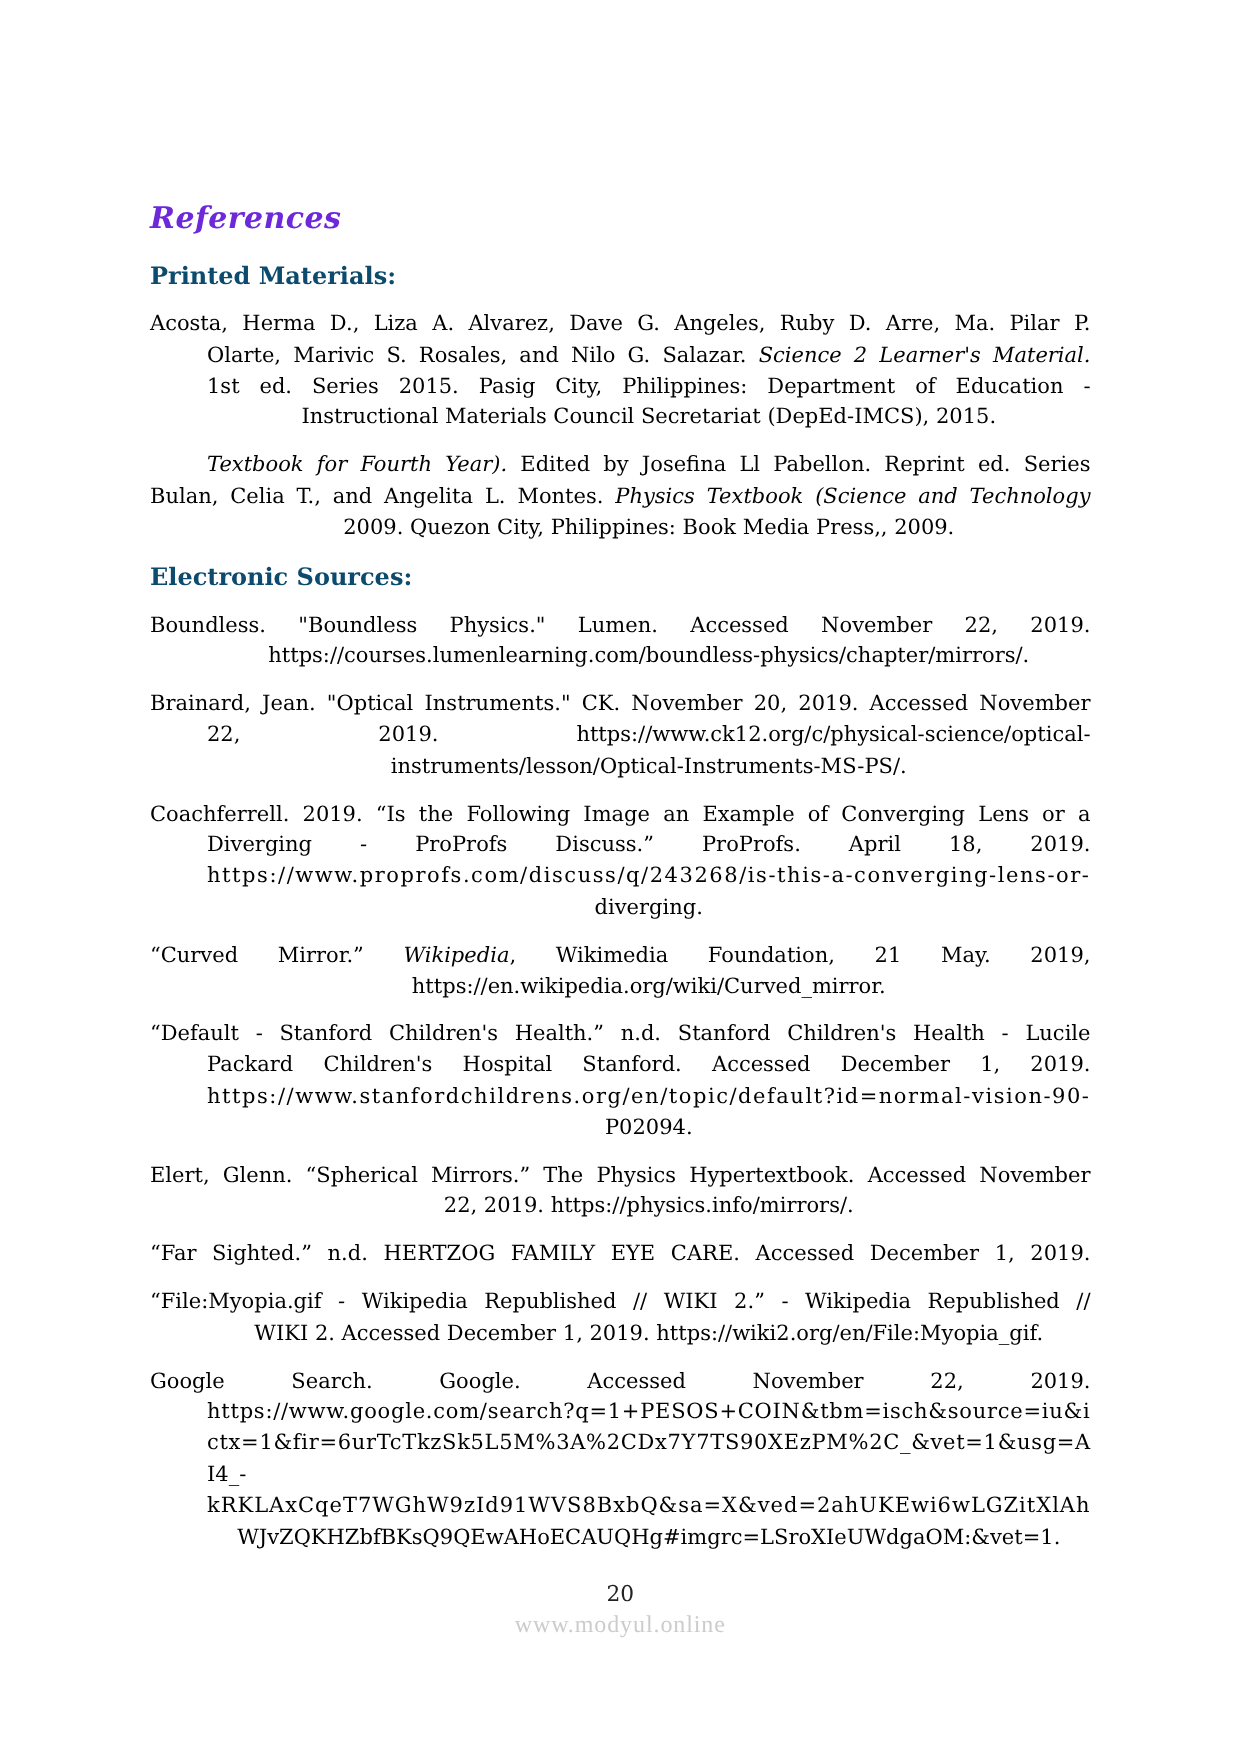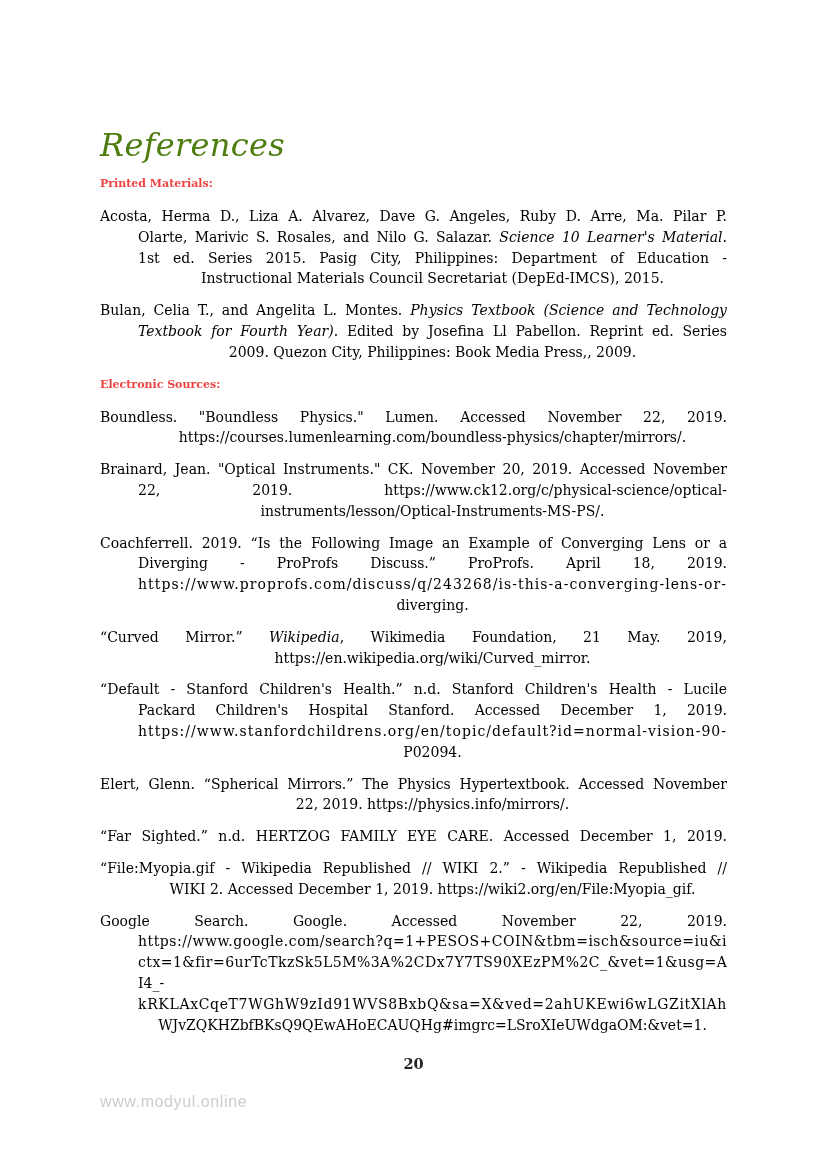--- a/index.html
+++ b/index.html
@@ -7,33 +7,33 @@
     width: 826px; height: 1169px;
     background: #ffffff;
     font-family: "DejaVu Serif", serif;
     position: relative;
     overflow: hidden;
   }
   .content {
     padding: 133px 99px 0 100px;
   }
   .doc-title {
-    font-size: 32px;
-    font-weight: normal;
+    font-size: 20px;
+    font-weight: bold;
     font-style: italic;
     line-height: 25px;
-    color: #4d7c0f;
+    color: #6d28d9;
     margin: 0 0 18px 0;
     letter-spacing: 0.3px;
   }
   .sec-heading {
-    font-size: 11px;
+    font-size: 16px;
     font-weight: bold;
     line-height: 15px;
-    color: #ef4444;
+    color: #0c4a6e;
     margin: 14px 0 15px 0;
   }
   .entry {
     font-size: 14px;
     line-height: 20.8px;
     color: #000000;
     margin: 0 0 11px 0;
   }
   .ref-line { text-align: center; }
   .ref-line.cont { padding-left: 38px; }
@@ -41,48 +41,47 @@
     text-align: justify;
     text-align-last: justify;
   }
   .it { font-style: italic; }
   .page-number {
     text-align: center;
     font-size: 14.5px;
     line-height: 15px;
     color: #222222;
     margin-top: 21px;
-    font-weight: bold;
   }
   .watermark {
-    text-align: left;
-    font-family: Liberation Sans, sans-serif;
+    text-align: center;
+    font-family: Liberation Serif, serif;
     font-size: 16px;
     line-height: 18px;
     color: #cccccc;
     letter-spacing: 0.6px;
-    margin-top: 22px;
+    margin-top: 4px;
   }
 </style>
 </head>
 <body>
 
 <div class="content">
   <h1 class="doc-title">References</h1>
   <div id="refs">
       <div class="sec-heading">Printed Materials:</div>
       <div class="entry">
         <div class="ref-line just"><span>Acosta, Herma D., Liza A. Alvarez, Dave G. Angeles, Ruby D. Arre, Ma. Pilar P.</span></div>
-        <div class="ref-line cont just"><span>Olarte, Marivic S. Rosales, and Nilo G. Salazar. </span><span class="it">Science 10 Learner's Material.</span></div>
+        <div class="ref-line cont just"><span>Olarte, Marivic S. Rosales, and Nilo G. Salazar. </span><span class="it">Science 2 Learner's Material.</span></div>
         <div class="ref-line cont just"><span>1st ed. Series 2015. Pasig City, Philippines: Department of Education -</span></div>
         <div class="ref-line cont"><span>Instructional Materials Council Secretariat (DepEd-IMCS), 2015.</span></div>
       </div>
       <div class="entry">
+        <div class="ref-line cont just"><span class="it">Textbook for Fourth Year).</span><span> Edited by Josefina Ll Pabellon. Reprint ed. Series</span></div>
         <div class="ref-line just"><span>Bulan, Celia T., and Angelita L. Montes. </span><span class="it">Physics Textbook (Science and Technology</span></div>
-        <div class="ref-line cont just"><span class="it">Textbook for Fourth Year).</span><span> Edited by Josefina Ll Pabellon. Reprint ed. Series</span></div>
         <div class="ref-line cont"><span>2009. Quezon City, Philippines: Book Media Press,, 2009.</span></div>
       </div>
       <div class="sec-heading">Electronic Sources:</div>
       <div class="entry">
         <div class="ref-line just"><span>Boundless. "Boundless Physics." Lumen. Accessed November 22, 2019.</span></div>
         <div class="ref-line cont"><span>https://courses.lumenlearning.com/boundless-physics/chapter/mirrors/.</span></div>
       </div>
       <div class="entry">
         <div class="ref-line just"><span>Brainard, Jean. "Optical Instruments." CK. November 20, 2019. Accessed November</span></div>
         <div class="ref-line cont just"><span>22, 2019. https://www.ck12.org/c/physical-science/optical-</span></div>

